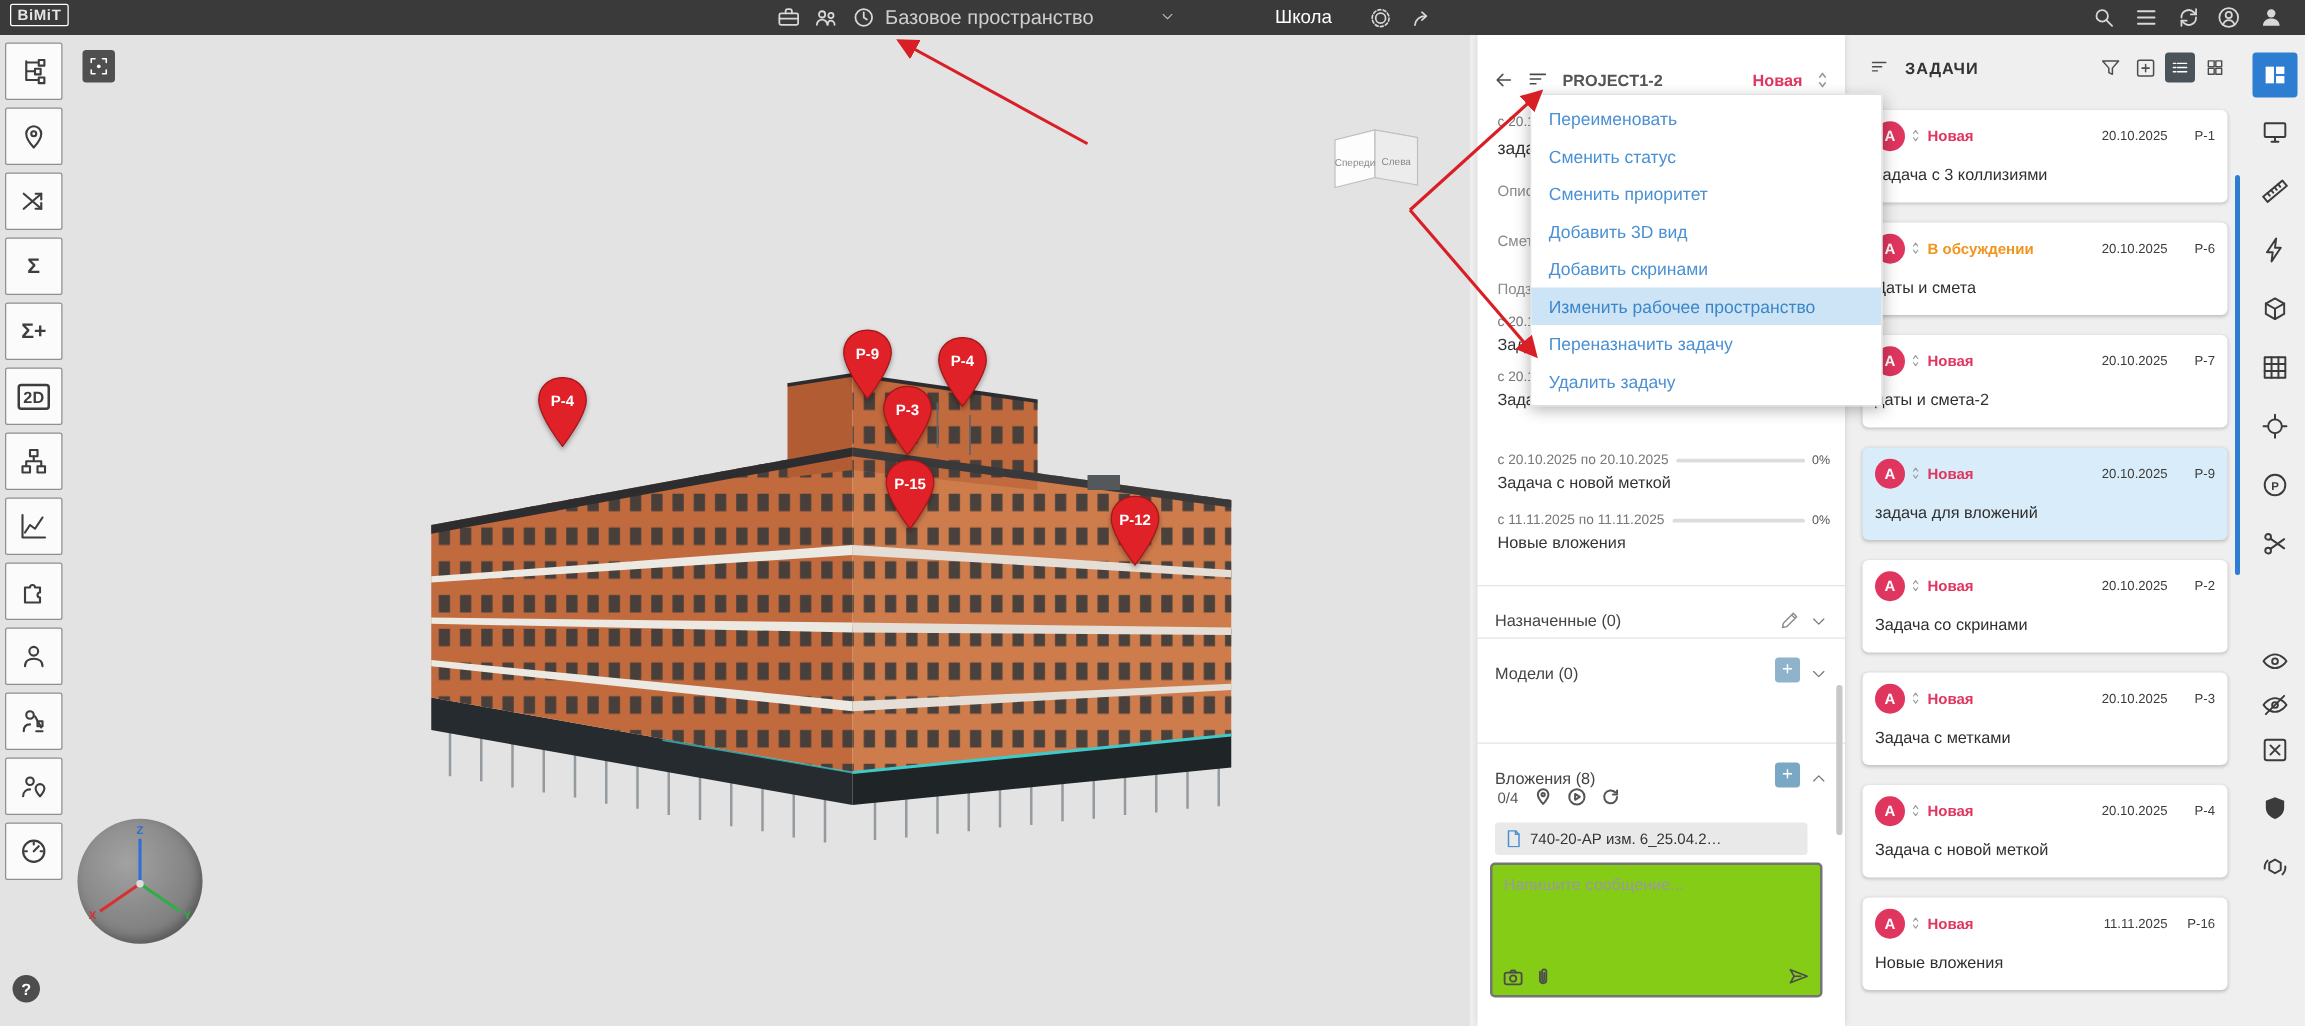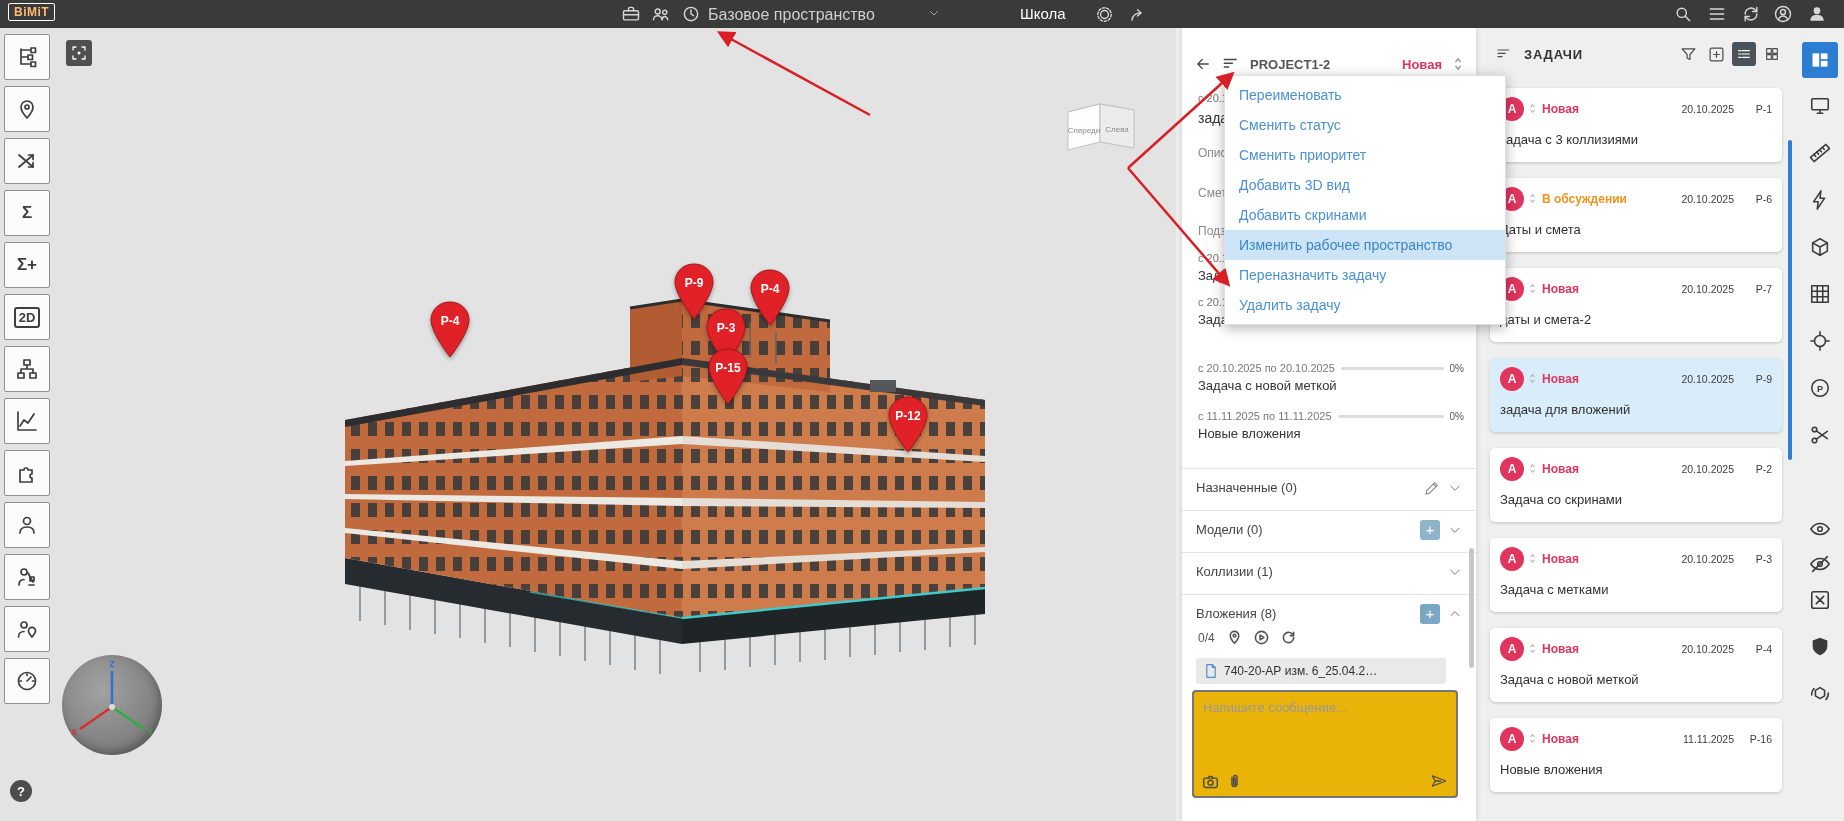--- a/index.html
+++ b/index.html
@@ -2,21 +2,21 @@
 <html><head>
 <meta charset="utf-8">
 <style>
   html,body{margin:0;padding:0}
   body{width:1844px;height:821px;overflow:hidden;position:relative;background:#e3e3e3;font-family:"Liberation Sans",sans-serif;color:#333}
   svg.ic{stroke:currentColor;fill:none;stroke-width:1.7;stroke-linecap:round;stroke-linejoin:round;display:block}
 
   
   #topbar{position:absolute;left:0;top:0;width:1844px;height:28px;background:#3a3a3a;z-index:100;color:#d8d8d8}
   #topbar .tb{position:absolute;top:3px;width:22px;height:22px;display:flex;align-items:center;justify-content:center;cursor:pointer}
-  .logo{position:absolute;left:8px;top:3px;border:1px solid #fff;color:#fdba74;font-weight:bold;font-size:12px;padding:1px 5px;border-radius:2px;letter-spacing:.5px}
+  .logo{position:absolute;left:8px;top:3px;border:1px solid #fff;color:#e5e5e5;font-weight:bold;font-size:12px;padding:1px 5px;border-radius:2px;letter-spacing:.5px}
   .ws-label{position:absolute;left:708px;top:6px;font-size:16px;color:#cfcfcf;cursor:pointer}
   .ws-caret{position:absolute;left:928px;top:7px;color:#bbb;cursor:pointer}
   .proj-title{position:absolute;left:1020px;top:5px;font-size:15px;color:#fff}
 
   
   .lt-btn{position:absolute;left:4px;width:46px;height:46px;background:#fbfbfb;border:1px solid #8f8f8f;border-radius:2px;box-sizing:border-box;display:flex;align-items:center;justify-content:center;color:#3d3d3d;z-index:40;cursor:pointer}
   .lt-glyph{font-size:17px;font-weight:bold;color:#3d3d3d}
 
   
   #focus-btn{position:absolute;left:66px;top:40px;width:26px;height:26px;background:#4f4f4f;border-radius:3px;display:flex;align-items:center;justify-content:center;color:#fff;z-index:40;cursor:pointer}
@@ -36,27 +36,27 @@
   #detail .hdr{position:absolute;left:0;top:20px;width:100%;height:32px;display:flex;align-items:center;gap:10px;padding:0 12px;box-sizing:border-box;color:#4a4a4a}
   #detail .hdr .ttl{font-size:13px;font-weight:bold;color:#555;flex:1}
   .d-row{position:absolute;left:16px;right:14px;font-size:11px;color:#777}
   .d-label{position:absolute;left:16px;font-size:12px;color:#8a8a8a}
   .subtask{position:absolute;left:16px;right:12px}
   .st-line{display:flex;align-items:center;gap:6px}
   .st-dates{font-size:11px;color:#777;white-space:nowrap}
   .st-bar{flex:1;height:3px;background:#dcdcdc;border-radius:2px}
   .st-pct{font-size:10px;color:#555}
   .st-title{font-size:13px;color:#333;margin-top:4px}
-  .sec{position:absolute;left:0;width:100%;height:38px;border-top:1px solid #e4e4e4;display:flex;align-items:center;gap:8px;padding:16px 14px;box-sizing:border-box}
+  .sec{position:absolute;left:0;width:100%;height:38px;border-top:1px solid #e4e4e4;display:flex;align-items:flex-end;gap:8px;padding:2px 14px;box-sizing:border-box}
   .sec .lbl{flex:1;font-size:13px;color:#444}
   .plus-btn{width:20px;height:20px;border-radius:3px;background:#8fb3cb;color:#fff;font-size:15px;line-height:20px;text-align:center;cursor:pointer}
   .chev{color:#777;cursor:pointer}
   .att-file{position:absolute;left:14px;top:630px;width:250px;height:26px;background:#e9e9e9;border-radius:3px;display:flex;align-items:center;gap:6px;padding:0 8px;box-sizing:border-box;cursor:pointer}
   .att-file span{font-size:12px;color:#333;white-space:nowrap;overflow:hidden;text-overflow:ellipsis}
-  #msgbox{position:absolute;left:10px;top:662px;width:266px;height:108px;border:2px solid #757575;border-radius:4px;background:#eab308;box-sizing:border-box}
+  #msgbox{position:absolute;left:10px;top:662px;width:266px;height:108px;border:2px solid #757575;border-radius:4px;background:#84cc16;box-sizing:border-box}
   #msgbox textarea{width:100%;height:64px;border:none;outline:none;resize:none;font-family:"Liberation Sans",sans-serif;font-size:13px;padding:8px 9px;box-sizing:border-box;color:#333;background:transparent}
   #msgbox textarea::placeholder{color:#9a9a9a}
   .d-scroll{position:absolute;right:2px;top:520px;width:5px;height:120px;background:#c8c8c8;border-radius:3px;cursor:pointer}
 
   
   #ctxmenu{position:absolute;left:1224px;top:75px;width:280px;background:#fff;z-index:80;box-shadow:0 3px 12px rgba(0,0,0,.3);border:1px solid #e0e0e0;padding:4px 0}
   .mi{height:30px;line-height:30px;padding-left:14px;font-size:14px;color:#4a90d2;cursor:pointer;white-space:nowrap}
   .mi.active{background:#cde4f7;color:#3a86c8}
 
   
@@ -290,21 +290,21 @@
       <text x="22" y="25">P-9</text>
     </svg></div>
 <div class="pin" style="left:748px;top:268px"><svg viewBox="0 0 44 58">
       <path d="M22 57C22 57 3 33 3 20 3 9.5 11.5 2 22 2 32.5 2 41 9.5 41 20 41 33 22 57 22 57Z" fill="#e02128" stroke="#a3161b"></path>
       <text x="22" y="25">P-4</text>
     </svg></div>
 <div class="pin" style="left:704px;top:307px"><svg viewBox="0 0 44 58">
       <path d="M22 57C22 57 3 33 3 20 3 9.5 11.5 2 22 2 32.5 2 41 9.5 41 20 41 33 22 57 22 57Z" fill="#e02128" stroke="#a3161b"></path>
       <text x="22" y="25">P-3</text>
     </svg></div>
-<div class="pin" style="left:706px;top:347px"><svg viewBox="0 0 44 58">
+<div class="pin" style="left:706px;top:366px"><svg viewBox="0 0 44 58">
       <path d="M22 57C22 57 3 33 3 20 3 9.5 11.5 2 22 2 32.5 2 41 9.5 41 20 41 33 22 57 22 57Z" fill="#e02128" stroke="#a3161b"></path>
       <text x="22" y="25">P-15</text>
     </svg></div>
 <div class="pin" style="left:886px;top:395px"><svg viewBox="0 0 44 58">
       <path d="M22 57C22 57 3 33 3 20 3 9.5 11.5 2 22 2 32.5 2 41 9.5 41 20 41 33 22 57 22 57Z" fill="#e02128" stroke="#a3161b"></path>
       <text x="22" y="25">P-12</text>
     </svg></div>
 
 <div id="viewcube">
   <svg width="78" height="62" viewBox="0 0 78 62">
@@ -406,28 +406,20 @@
   </div>
   <div class="sec" style="top:482px">
     <span class="lbl">Модели (0)</span>
     <span class="plus-btn">+</span>
     <span class="chev">
         <svg class="ic" width="14" height="14" viewBox="0 0 24 24">
           <path d="M5 9l7 7 7-7"></path>
         </svg>
       </span>
   </div>
-  <div class="sec" style="top:524px">
-    <span class="lbl">Коллизии (1)</span>
-    <span class="chev">
-        <svg class="ic" width="14" height="14" viewBox="0 0 24 24">
-          <path d="M5 9l7 7 7-7"></path>
-        </svg>
-      </span>
-  </div>
   <div class="sec" style="top:566px">
     <span class="lbl">Вложения (8)</span>
     <span class="plus-btn" style="background:#7aa7c4">+</span>
     <span class="chev">
         <svg class="ic" width="14" height="14" viewBox="0 0 24 24">
           <path d="M5 15l7-7 7 7"></path>
         </svg>
       </span>
   </div>
 

